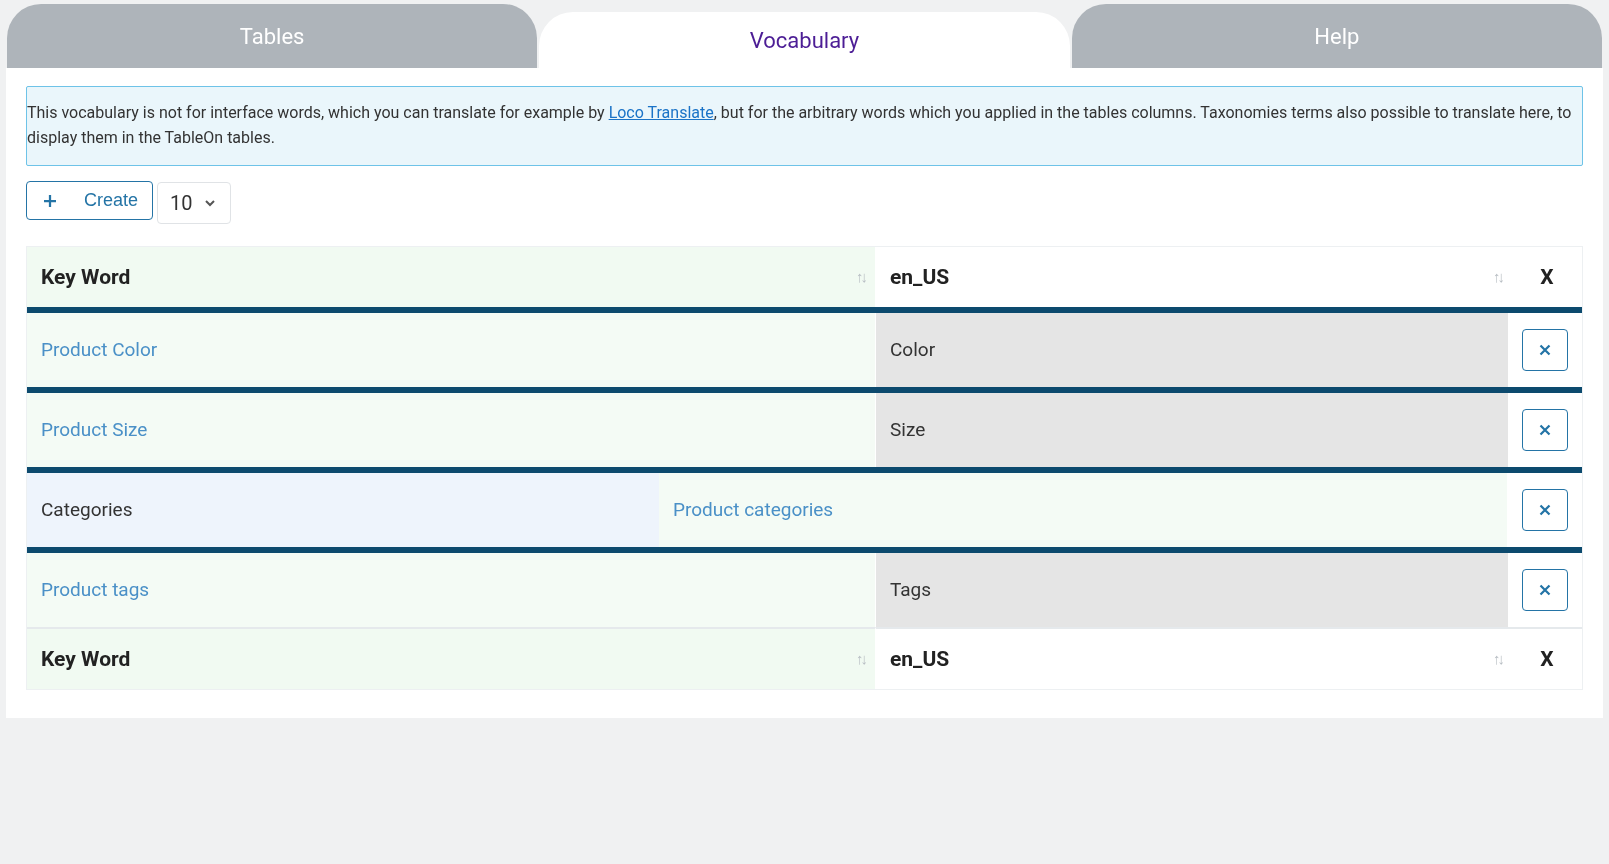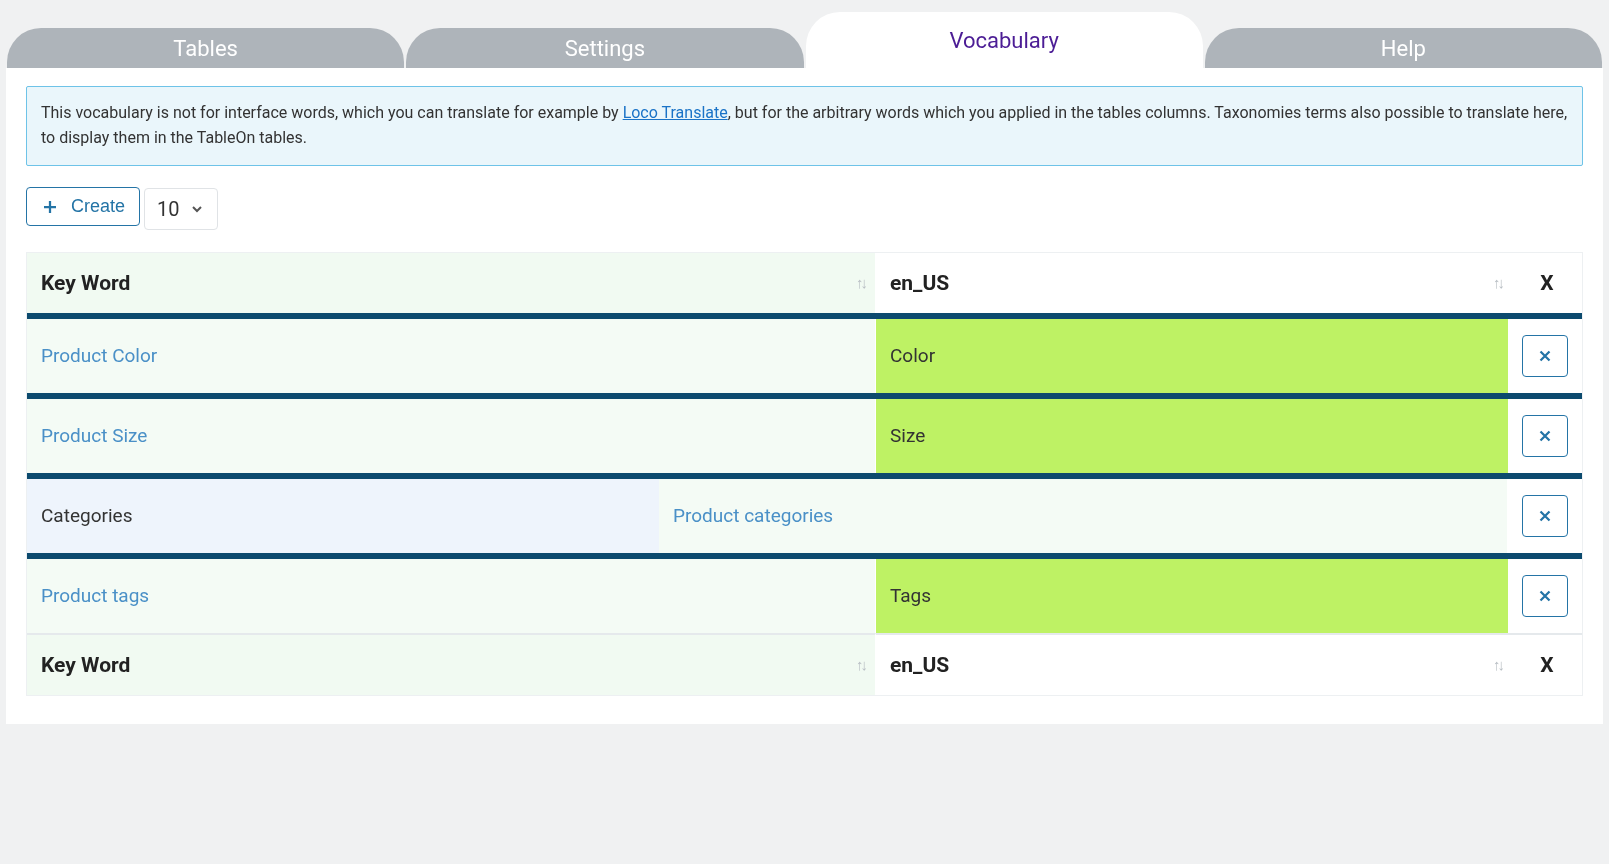--- a/index.html
+++ b/index.html
@@ -17,21 +17,21 @@
   
   .tabs {
     display: flex;
     align-items: flex-end;
     height: 68px;
     padding: 12px 6px 0;
     gap: 0;
   }
   .tab {
     flex: 1;
-    height: 40px;
+    height: 64px;
     background: #aeb4ba;
     color: #fff;
     font-size: 22px;
     display: flex;
     align-items: center;
     justify-content: center;
     border-top-left-radius: 34px;
     border-top-right-radius: 34px;
     cursor: pointer;
     user-select: none;
@@ -49,33 +49,33 @@
     margin: 0 6px 6px;
     padding: 18px 20px 28px;
   }
 
   .info-box {
     border: 1px solid #6ec3e8;
     background: #eaf6fb;
     color: #333;
     font-size: 16px;
     line-height: 1.55;
-    padding: 14px 14px;
+    padding: 14px 0;
     border-radius: 2px;
     margin-bottom: 12px;
   }
   .info-box a {
     color: #1a73c7;
     text-decoration: underline;
   }
 
   .btn-create {
     display: inline-flex;
     align-items: center;
-    gap: 12px;
+    gap: 25px;
     border: 1px solid #2474a6;
     color: #2474a6;
     background: #fff;
     font-size: 18px;
     padding: 8px 14px;
     border-radius: 4px;
     cursor: pointer;
   }
   .btn-create svg { width: 18px; height: 18px; stroke: #2474a6; }
 
@@ -91,21 +91,21 @@
   }
   .search-input::placeholder { color: #8a949c; }
 
   .page-size {
     display: inline-flex;
     align-items: center;
     gap: 10px;
     border: 1px solid #e0e3e6;
     background: #fff;
     padding: 8px 12px;
-    margin-top: 10px;
+    margin-top: 4px;
     font-size: 20px;
     color: #333;
     border-radius: 4px;
     cursor: pointer;
   }
   .page-size svg { width: 16px; height: 16px; stroke:#555; }
 
   
   .vt {
     margin-top: 22px;
@@ -149,21 +149,21 @@
     align-items: stretch;
     border-top: 6px solid #0c4a6e;
   }
   .vt-row .cell {
     display: flex; align-items: center;
     padding: 16px 14px;
     font-size: 19px;
   }
   .vt-row .col-key { background: #f4fbf5; color:#337ab7; }
   .vt-row .col-key a { color:#4a90c7; text-decoration:none; cursor:pointer; }
-  .vt-row .col-en  { background: #bef264; color:#333; }
+  .vt-row .col-en  { background: #e5e5e5; color:#333; }
   .vt-row.even .col-en { background: #eef4fc; }
   .vt-row .col-x  { background: inherit; }
 
   .x-btn {
     display:inline-flex; align-items:center; justify-content:center;
     width: 46px; height: 42px;
     border: 1px solid #2474a6;
     border-radius: 4px;
     background:#fff;
     cursor:pointer;
@@ -174,21 +174,20 @@
   .vt-foot .col-key, .vt-foot .col-en, .vt-foot .col-x {
     border-top: 2px solid #e5e9ec;
   }
 </style>
 </head>
 <body>
 
 <div class="page">
   <div class="tabs">
     <div class="tab">Tables</div>
-    <div class="tab">Settings</div>
     <div class="tab active">Vocabulary</div>
     <div class="tab">Help</div>
   </div>
 
   <div class="panel">
 
     <div class="info-box">
       <span>This vocabulary is not for interface words, which you can translate for example by </span>
       <a href="#">Loco Translate</a><span>, but for the arbitrary words which you applied in the tables columns. Taxonomies terms also possible to translate here, to display them in the TableOn tables.</span>
     </div>

